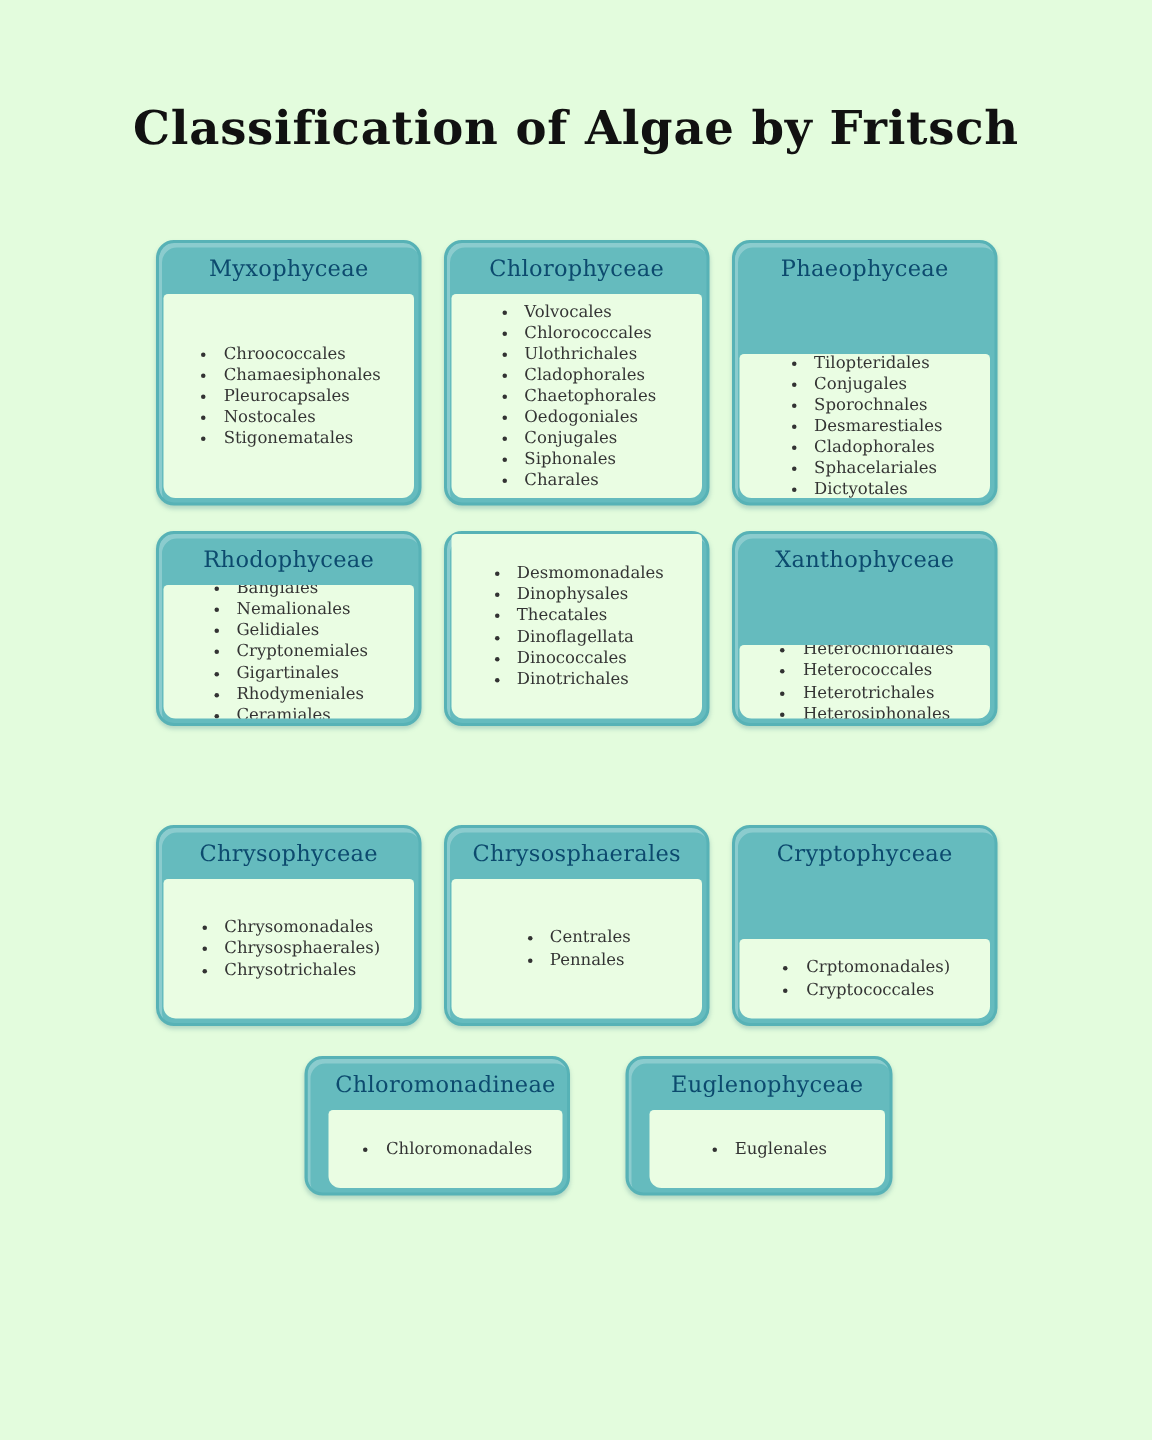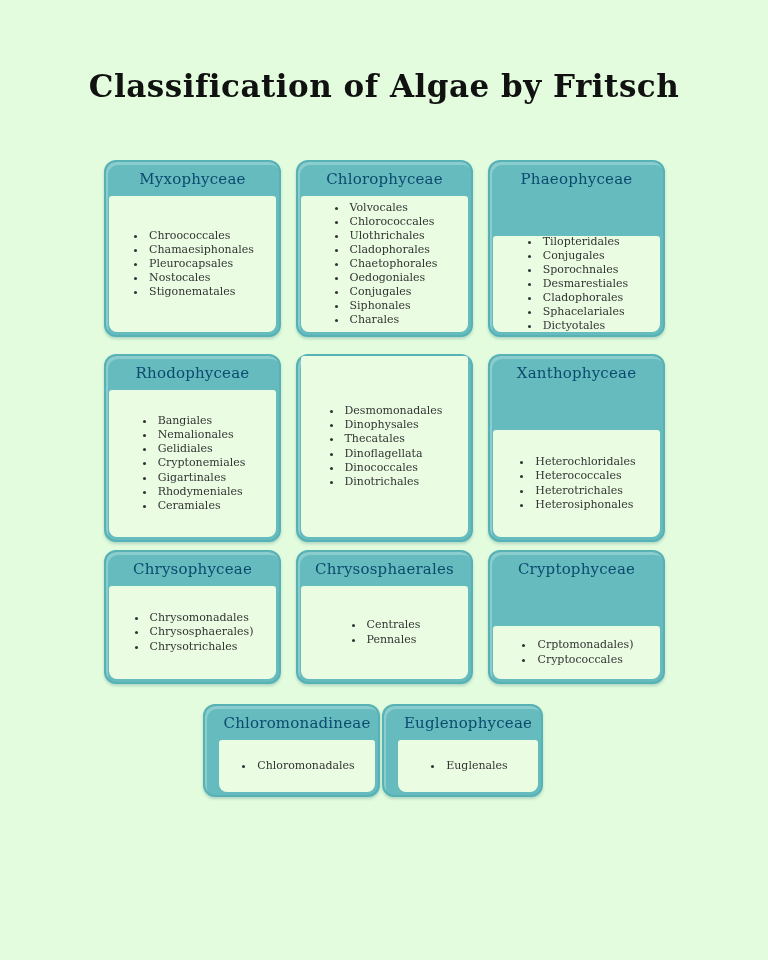--- a/index.html
+++ b/index.html
@@ -81,28 +81,28 @@
     top: 847px;
     left: 0;
     width: 100%;
     text-align: center;
     font-size: 17px;
     letter-spacing: 1.5px;
     color: var(--footer-text);
   }
   
   .r1 { top: 160px; height: 177px; }
-  .r2 { top: 354px; height: 188px; }
+  .r2 { top: 354px; height: 130px; }
   .r3 { top: 550px; height: 134px; }
   .r4 { top: 704px; height: 93px; padding-left: 11px; }
   .c1 { left: 104px; width: 177px; }
   .c2 { left: 296px; width: 177px; }
   .c3 { left: 488px; width: 177px; gap: 40px; }
   .c4a { left: 203px; width: 177px; }
-  .c4b { left: 382px; width: 161px; }
+  .c4b { left: 417px; width: 178px; }
 </style>
 </head>
 <body>
 
 <div class="page">
 
   <h1 class="page-title">Classification of Algae by Fritsch</h1>
 
   <div class="card r1 c1">
     <div class="card-header">Myxophyceae</div>

